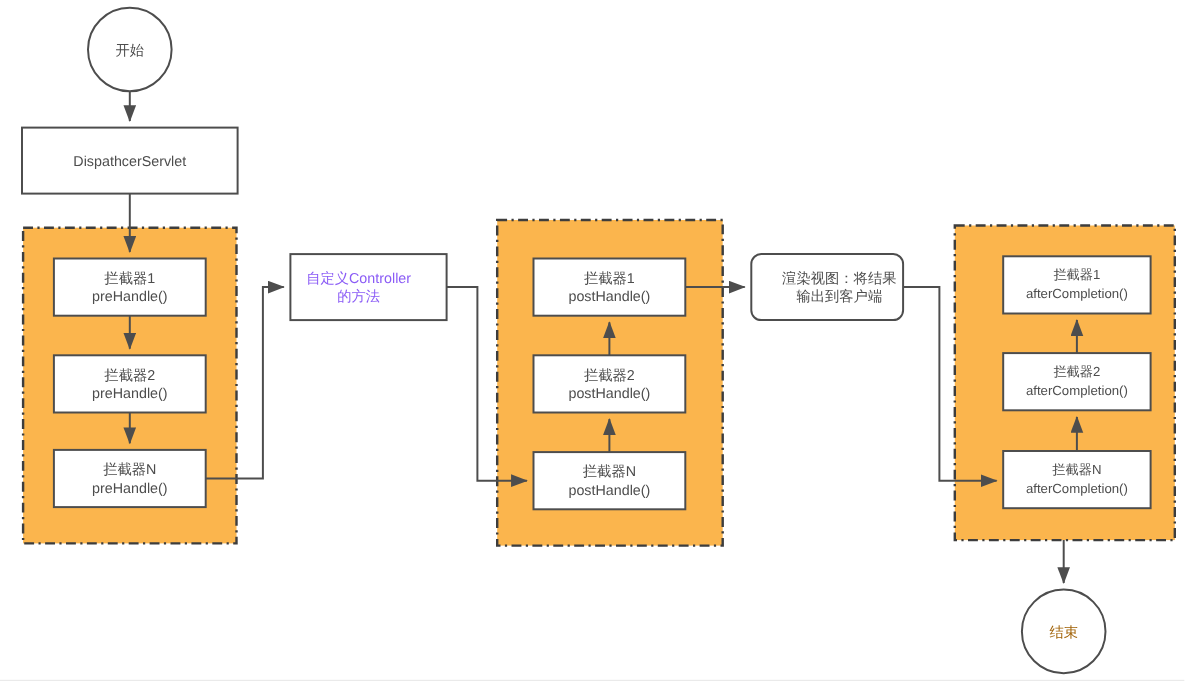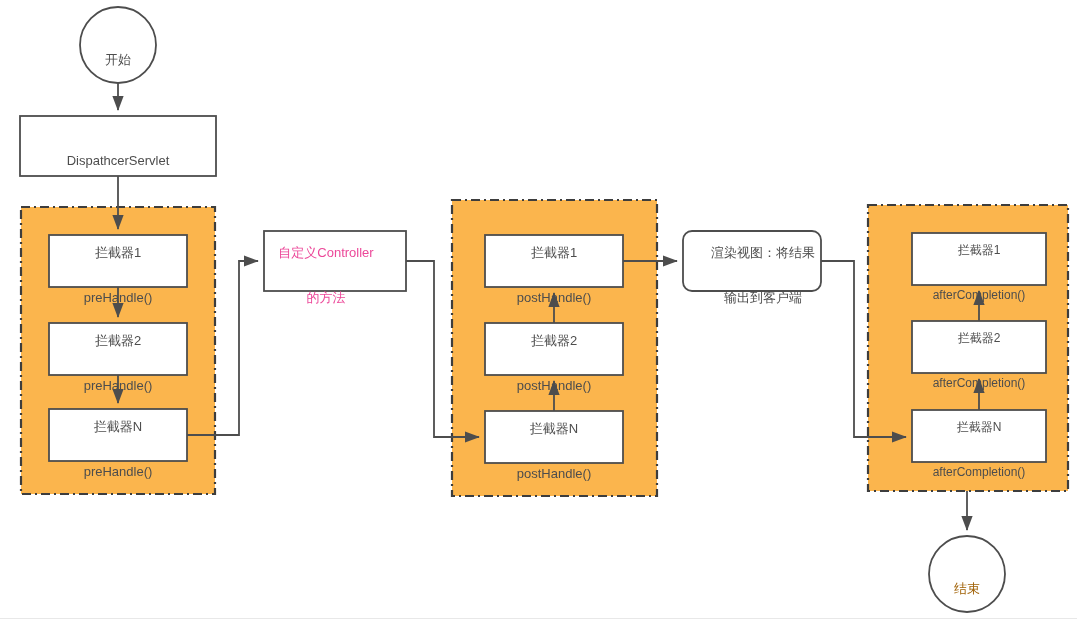--- a/index.html
+++ b/index.html
@@ -30,21 +30,21 @@
     flex-direction: column;
     align-items: center;
     justify-content: center;
     text-align: center;
     color: #4d4d4d;
     font-size: 13px;
     line-height: 17px;
     pointer-events: none;
     white-space: pre;
   }
-  .node-label span { display: block; margin-top: 28px; }
+  .node-label span { display: block; }
   .bottom-rule {
     position: absolute;
     left: 0;
     width: 1077px;
     height: 1px;
     background: #e8e8e8;
   }
 </style>
 </head>
 <body>
@@ -92,21 +92,21 @@
         <rect x="912" y="233" width="134" height="52" fill="#ffffff" stroke="#4d4d4d" stroke-width="1.8"></rect>
         <rect x="912" y="321" width="134" height="52" fill="#ffffff" stroke="#4d4d4d" stroke-width="1.8"></rect>
         <rect x="912" y="410" width="134" height="52" fill="#ffffff" stroke="#4d4d4d" stroke-width="1.8"></rect>
       </g>
   </svg>
 
   <div id="labels-layer">
       <div class="node-label" style="left: 80px; top: 7px; width: 76px; height: 76px; color: rgb(77, 77, 77);"><span>开始</span></div>
       <div class="node-label" style="left: 929px; top: 536px; width: 76px; height: 76px; color: #a16207;"><span>结束</span></div>
       <div class="node-label" style="left: 20px; top: 116px; width: 196px; height: 60px; color: rgb(77, 77, 77);"><span>DispathcerServlet</span></div>
-      <div class="node-label" style="left: 264px; top: 231px; width: 124px; height: 60px; color: #ec4899;"><span>自定义Controller</span><span>的方法</span></div>
+      <div class="node-label" style="left: 264px; top: 231px; width: 124px; height: 60px; color: #8b5cf6;"><span>自定义Controller</span><span>的方法</span></div>
       <div class="node-label" style="left: 683px; top: 231px; width: 160px; height: 60px; color: rgb(77, 77, 77); align-items: center;"><span>渲染视图：将结果</span><span>输出到客户端</span></div>
       <div class="node-label" style="left: 49px; top: 235px; width: 138px; height: 52px; color: rgb(77, 77, 77); font-size: 13px;"><span>拦截器1</span><span>preHandle()</span></div>
       <div class="node-label" style="left: 49px; top: 323px; width: 138px; height: 52px; color: rgb(77, 77, 77); font-size: 13px;"><span>拦截器2</span><span>preHandle()</span></div>
       <div class="node-label" style="left: 49px; top: 409px; width: 138px; height: 52px; color: rgb(77, 77, 77); font-size: 13px;"><span>拦截器N</span><span>preHandle()</span></div>
       <div class="node-label" style="left: 485px; top: 235px; width: 138px; height: 52px; color: rgb(77, 77, 77); font-size: 13px;"><span>拦截器1</span><span>postHandle()</span></div>
       <div class="node-label" style="left: 485px; top: 323px; width: 138px; height: 52px; color: rgb(77, 77, 77); font-size: 13px;"><span>拦截器2</span><span>postHandle()</span></div>
       <div class="node-label" style="left: 485px; top: 411px; width: 138px; height: 52px; color: rgb(77, 77, 77); font-size: 13px;"><span>拦截器N</span><span>postHandle()</span></div>
       <div class="node-label" style="left: 912px; top: 233px; width: 134px; height: 52px; color: rgb(77, 77, 77); font-size: 12px;"><span>拦截器1</span><span>afterCompletion()</span></div>
       <div class="node-label" style="left: 912px; top: 321px; width: 134px; height: 52px; color: rgb(77, 77, 77); font-size: 12px;"><span>拦截器2</span><span>afterCompletion()</span></div>
       <div class="node-label" style="left: 912px; top: 410px; width: 134px; height: 52px; color: rgb(77, 77, 77); font-size: 12px;"><span>拦截器N</span><span>afterCompletion()</span></div>

